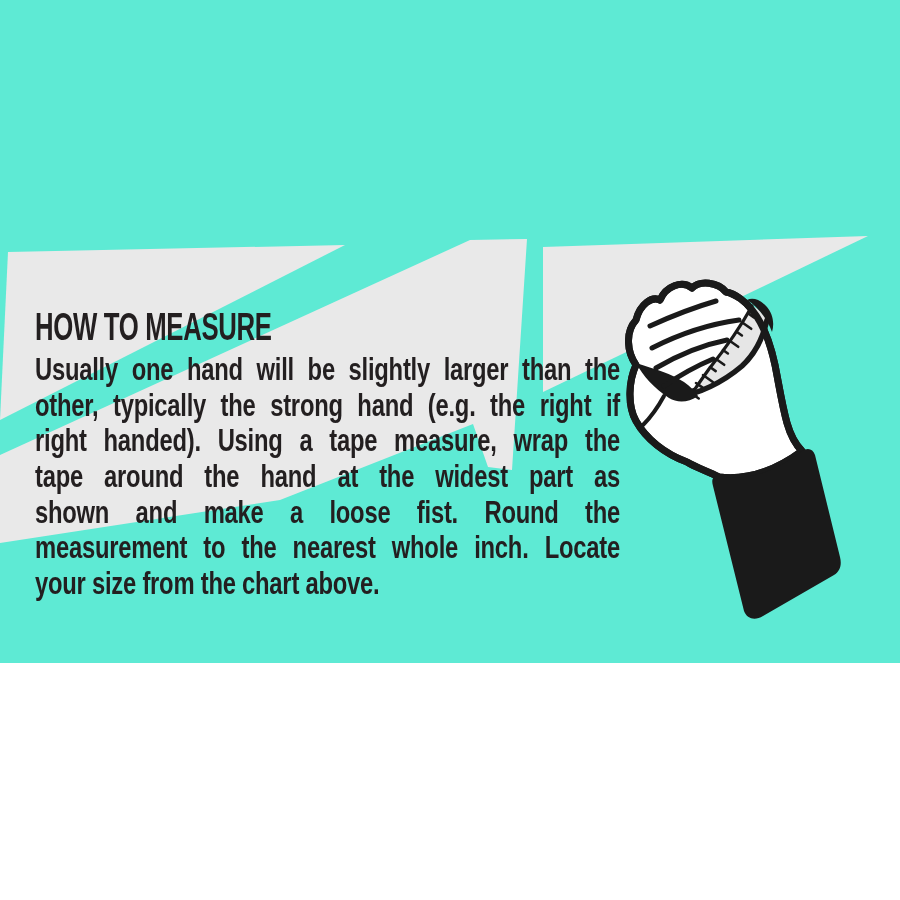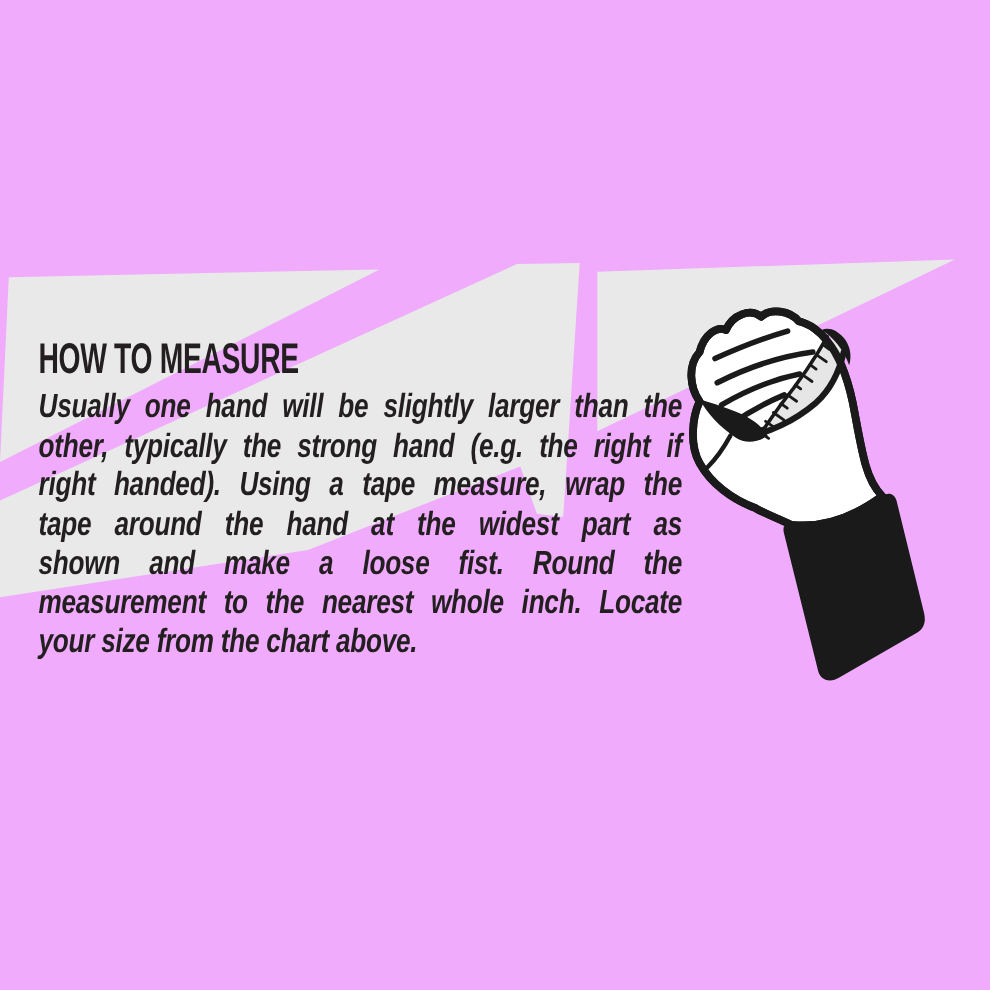--- a/index.html
+++ b/index.html
@@ -1,27 +1,27 @@
 <!DOCTYPE html>
 <html><head>
 <meta charset="utf-8">
 <style>
   html,body{margin:0;padding:0;background:#fff;}
   #canvas{
-    position:relative;width:900px;height:900px;background:#f0abfc;
+    position:relative;width:900px;height:663px;background:#5eead4;
     overflow:hidden;font-family:"Liberation Sans","DejaVu Sans",sans-serif;
   }
   #watermark-svg{position:absolute;left:0;top:0;width:900px;height:900px;}
   #hand-svg{position:absolute;left:600px;top:270px;width:300px;height:360px;}
   .heading{
     position:absolute;left:35px;top:305px;
     font-size:39px;font-weight:700;color:#231f20;letter-spacing:-0.5px;
     white-space:nowrap;transform:scaleX(0.66);transform-origin:0 0;
   }
-  .bodycopy{position:absolute;left:35px;top:352px;width:750px;font-style:italic;}
+  .bodycopy{position:absolute;left:35px;top:352px;width:750px;}
   .jline{
     width:750px;height:35.7px;line-height:35.7px;
     font-size:30.5px;font-weight:700;color:#231f20;letter-spacing:-0.3px;
     text-align:justify;text-align-last:justify;
     transform:scaleX(0.78);transform-origin:0 0;
     white-space:nowrap;
   }
   .jline.last{text-align-last:left;}
 </style>
 </head>

